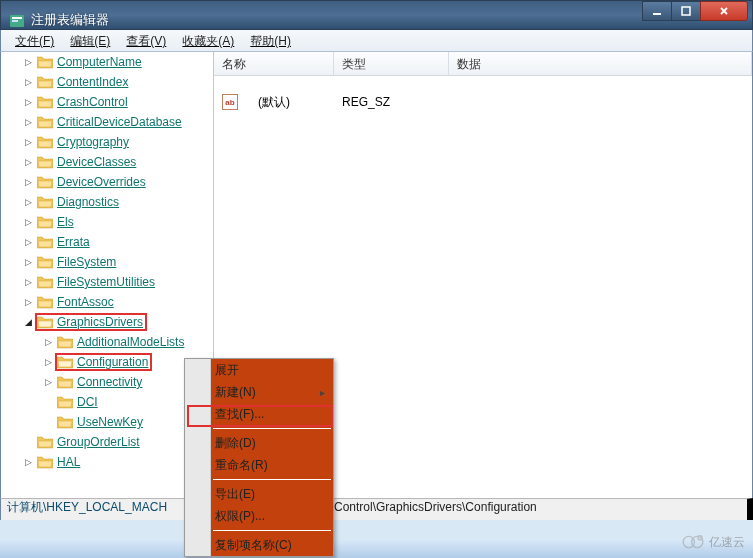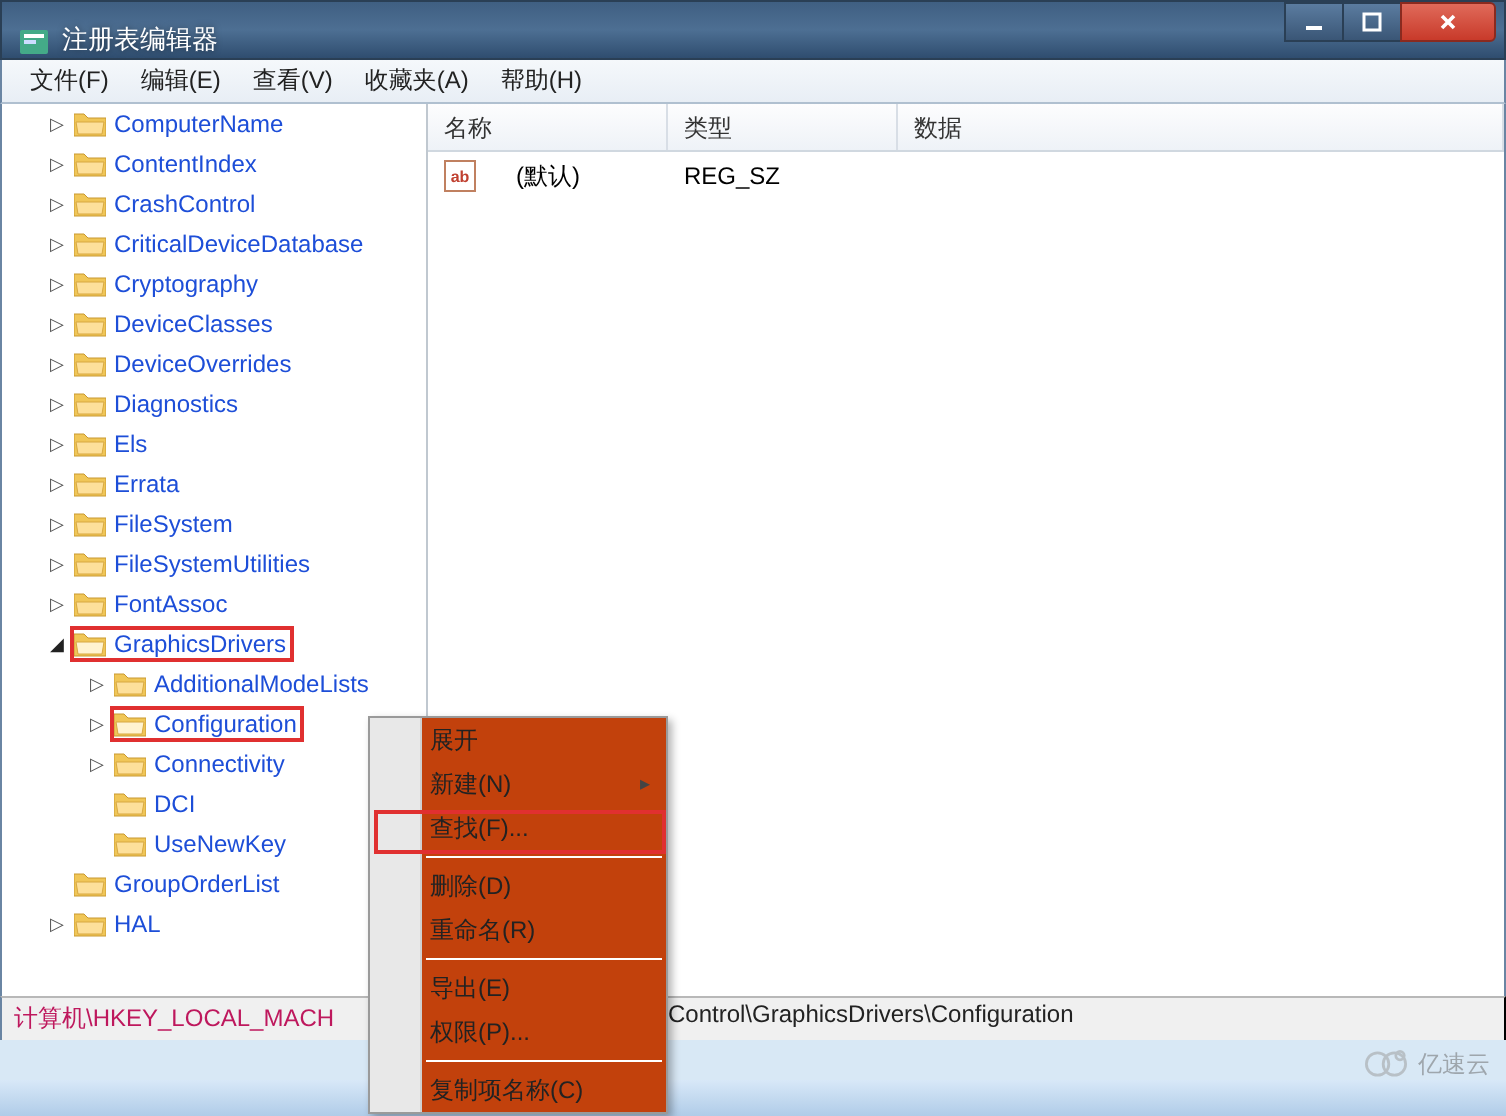--- a/index.html
+++ b/index.html
@@ -9,75 +9,75 @@
 .titlebar { height: 30px; background: linear-gradient(to bottom, #3f5f82 0%, #4d6f93 50%, #2f4d6f 100%); border: 1px solid #2a3f55; display: flex; align-items: flex-end; padding-left: 8px; color: #fff; position: relative; }
 .titlebar .icon { width: 16px; height: 16px; margin-right: 6px; }
 .titlebar .title { font-size: 13px; text-shadow: 0 0 3px rgba(0,0,0,0.5); }
 .win-controls { position: absolute; right: 4px; top: 0; display: flex; }
 .win-btn { width: 30px; height: 20px; display: flex; align-items: center; justify-content: center; color: #fff; font-size: 12px; }
 .win-btn.min, .win-btn.max { background: linear-gradient(to bottom,#5b7ca0,#3a5676); border:1px solid #2a3f55; margin-left:-1px; }
 .win-btn.close { width: 48px; background: linear-gradient(to bottom,#e06a5a,#c83a2a); border:1px solid #8a2a1f; margin-left:-1px; border-top-right-radius:3px; border-bottom-right-radius:3px;}
 .win-btn svg { width:10px; height:10px; }
 
 
-.menubar { height: 22px; background: linear-gradient(to bottom,#f5f8fb,#e8eef5); border-bottom:1px solid #b0c0d0; display:flex; align-items:center; padding-left:6px; border-left:1px solid #6a85a3; border-right:1px solid #6a85a3;}
+.menubar { height: 22px; background: linear-gradient(to bottom,#f5f8fb,#e8eef5); border-bottom:1px solid #b0c0d0; display:flex; padding-left:6px; border-left:1px solid #6a85a3; border-right:1px solid #6a85a3;text-decoration:underline;}
 .menu-item { padding: 3px 8px; color:#222; }
 
 
 .content { display:flex; height: 466px; border-left:1px solid #6a85a3; border-right:1px solid #6a85a3; background:#fff;}
 
 
 .tree-panel { width: 213px; border-right:1px solid #c0c8d0; overflow-y:auto; position:relative; background:#fff;}
 .tree-panel::-webkit-scrollbar { width:17px; }
 .tree-panel::-webkit-scrollbar-track { background:#e8e8e8; border-left:1px solid #d0d0d0;}
 .tree-panel::-webkit-scrollbar-thumb { background:linear-gradient(to right,#d0dae8,#b8c5d8); border:1px solid #98a8bc; border-radius:2px;}
 .tree-panel::-webkit-scrollbar-button { height:17px; background:linear-gradient(to bottom,#f0f5fa,#d8e2ee); border:1px solid #a0b0c0;}
 
 .tree-item { display:flex; align-items:center; height:20px; white-space:nowrap; padding-left:6px; position:relative; }
 .tree-item .expander { width:11px; height:11px; margin-right:3px; display:flex; align-items:center; justify-content:center; color:#555; font-size:9px;}
 .tree-item .folder-icon { width:16px; height:14px; margin-right:4px; }
-.tree-item .label { color:#1d4ed8; }
+.tree-item .label { color:#0f766e;text-decoration:underline; }
 .indent-1 { padding-left: 22px; }
 .indent-2 { padding-left: 42px; }
 
 
 .hscroll { height:17px; background:#e8e8e8; border-top:1px solid #d0d0d0; display:flex;}
 .hscroll-btn { width:17px; height:17px; background:linear-gradient(to bottom,#f0f5fa,#d8e2ee); border:1px solid #a0b0c0; display:flex; align-items:center; justify-content:center;}
 .hscroll-track { flex:1; }
 .hscroll-thumb { width:60px; height:15px; margin:1px; background:linear-gradient(to bottom,#d0dae8,#b8c5d8); border:1px solid #98a8bc; border-radius:2px;}
 
 
-.list-panel { flex:1; background:#fff; display:flex; flex-direction:column;}
+.list-panel { flex:1; background:#fff; display:flex; flex-direction:column;gap:14px;}
 .list-header { height:24px; display:flex; border-bottom:1px solid #d0d8e0; background:linear-gradient(to bottom,#fdfdfe,#eef2f7);}
 .list-col { padding:4px 8px; border-right:1px solid #d8dee6; color:#333;}
 .col-name { width:120px; }
 .col-type { width:115px; }
 .col-data { flex:1; }
 .list-body { flex:1; padding:2px 0;}
 .list-row { display:flex; align-items:center; height:20px;}
 .list-row .cell { padding:0 8px; }
 .value-icon { width:16px; height:16px; display:inline-flex; align-items:center; justify-content:center; border:1px solid #c08060; background:#fff; margin-right:20px; vertical-align:middle;}
 .value-icon span { color:#c04030; font-size:8px; font-weight:bold;}
 
 
-.statusbar { height:22px; background:#f0f0f0; border-top:1px solid #b8b8b8; border-left:1px solid #6a85a3; border-right:1px solid #000000; display:flex; align-items:center; padding:0 6px; color:#be185d;}
+.statusbar { height:22px; background:#f0f0f0; border-top:1px solid #b8b8b8; border-left:1px solid #6a85a3; border-right:6px solid #000000; display:flex; padding:0 6px; color:#0c4a6e;}
 
 
 .context-menu { position:absolute; left:184px; top:358px; width:150px; background:#c2410c; border:1px solid #9a9a9a; box-shadow:2px 2px 4px rgba(0,0,0,0.3); z-index:100;}
 .ctx-item { height:22px; display:flex; align-items:center; padding-left:30px; padding-right:8px; position:relative; color:#222;}
 .ctx-item.has-sub::after { content:"▸"; position:absolute; right:8px; font-size:10px; color:#444;}
 .ctx-sep { height:1px; background:#c0c0c0; margin:3px 2px 3px 28px; border-bottom:1px solid #fff;}
 .ctx-gutter { position:absolute; left:0; top:0; bottom:0; width:26px; background:#e8e8e8; border-right:1px solid #d0d0d0;}
 .ctx-highlight { position:absolute; border:2px solid #e03030; left:2px; width:146px; height:22px; top:46px; pointer-events:none;}
 
 
 .taskbar { position:absolute; bottom:0; left:0; right:0; height:18px; background:linear-gradient(to bottom,#d8e8f8,#b0cce8);}
 
 
-.watermark { position:absolute; right:8px; bottom:17px; display:flex; align-items:center; opacity:0.5; color:#666; font-size:14px;}
+.watermark { position:absolute; right:8px; bottom:7px; display:flex; align-items:center; opacity:0.5; color:#666; font-size:14px;}
 .watermark svg { width:28px; height:18px; margin-right:2px;}
 
 
 svg.folder path.back { fill:#f0c657; }
 svg.folder path.front { fill:#fde09a; }
 svg.folder.open path.front { fill:#fff3d0; }
 </style>
 </head>
 <body>
 

